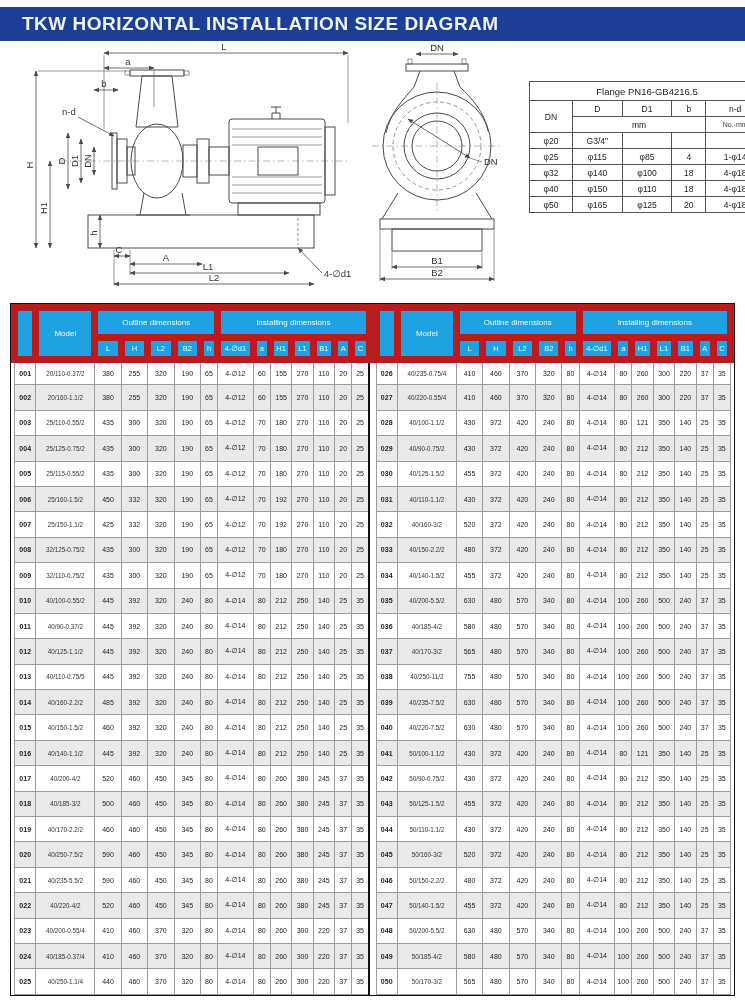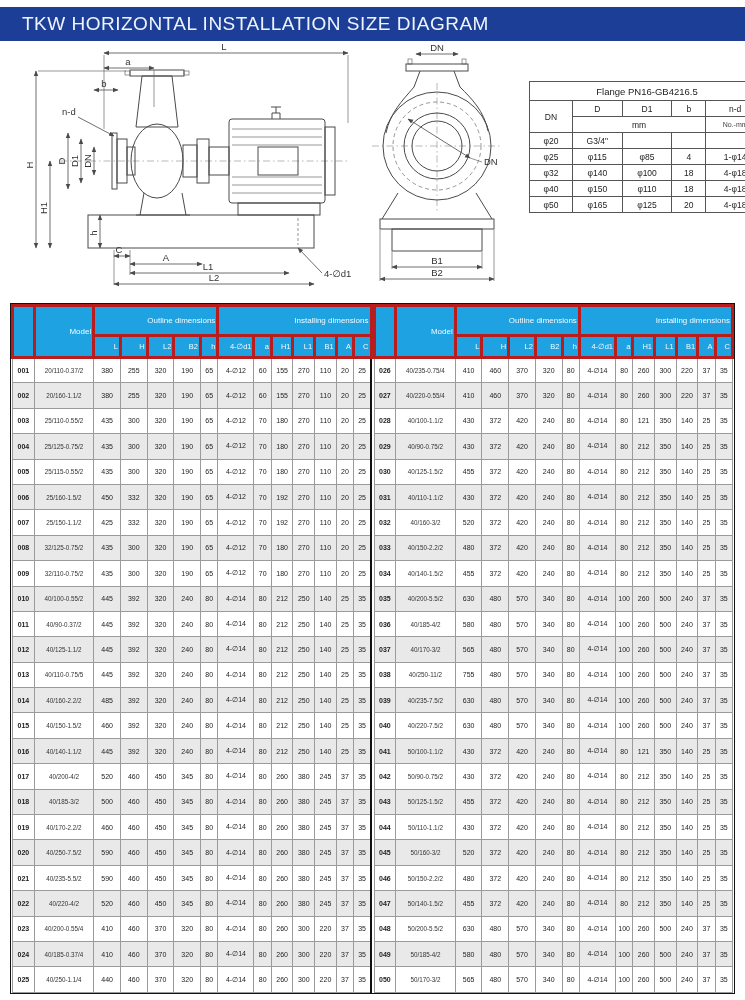--- a/index.html
+++ b/index.html
@@ -6,21 +6,21 @@
   html,body { background:#fff; }
   body {
     width:745px; height:1000px;
     font-family:"Liberation Sans", sans-serif;
     color:#222; position:relative; overflow:hidden;
   }
   
   .banner {
     margin-top:7px; width:745px; height:34px;
     background:#1d3e96; color:#eef4fc;
-    font-size:19px; font-weight:normal; letter-spacing:.5px;
+    font-size:19px; font-weight:bold; letter-spacing:.5px;
     line-height:34px; padding-left:22px;
   }
   
   .diagrams { position:relative; height:252px; }
   .side-view  { position:absolute; left:26px;  top:2px; }
   .front-view { position:absolute; left:352px; top:2px; }
   svg { overflow:visible; }
   svg .ln   { stroke:#4a4a4a; stroke-width:1; fill:none; }
   svg .thin { stroke:#6a6a6a; stroke-width:.7; fill:none; }
   svg .dim  { stroke:#4a4a4a; stroke-width:.8; fill:none; }
@@ -30,21 +30,21 @@
   .flange { position:absolute; left:529px; top:40px; width:236px;
             border-collapse:collapse; font-size:8.5px; text-align:center; }
   .flange th, .flange td { border:1px solid #555; padding:1px 2px; height:16px; font-weight:normal; }
   .flange .title { font-size:9.5px; height:19px; }
   .flange .small { font-size:7px; color:#444; }
   
   .tables { display:flex; margin:10px 10px 0 10px; border:1.5px solid #111; }
   .half { width:50%; border-collapse:collapse; table-layout:fixed; font-size:7px; text-align:center; }
   .half.left { border-right:2px solid #111; }
   .half th { background:#1fa2e1; color:#f2fbff; font-weight:normal;
-             border:3px solid #b91c1c; padding:1px;text-align:right; }
+             border:7px solid #b91c1c; padding:1px; }
   .half .grp   { height:30px; font-size:8px; }
   .half .cols  { height:22px; font-size:7.5px; }
   .half td { border:1px solid #9b9b9b; height:25.4px; padding:0 1px;
              overflow:hidden; white-space:nowrap; }
   .half tr.alt td { background:#e9e9e9; }
   .half td.model { font-size:6.3px; color:#333; }
   .half td.num   { font-weight:bold; font-size:7px; }
 </style>
 </head>
 <body>

